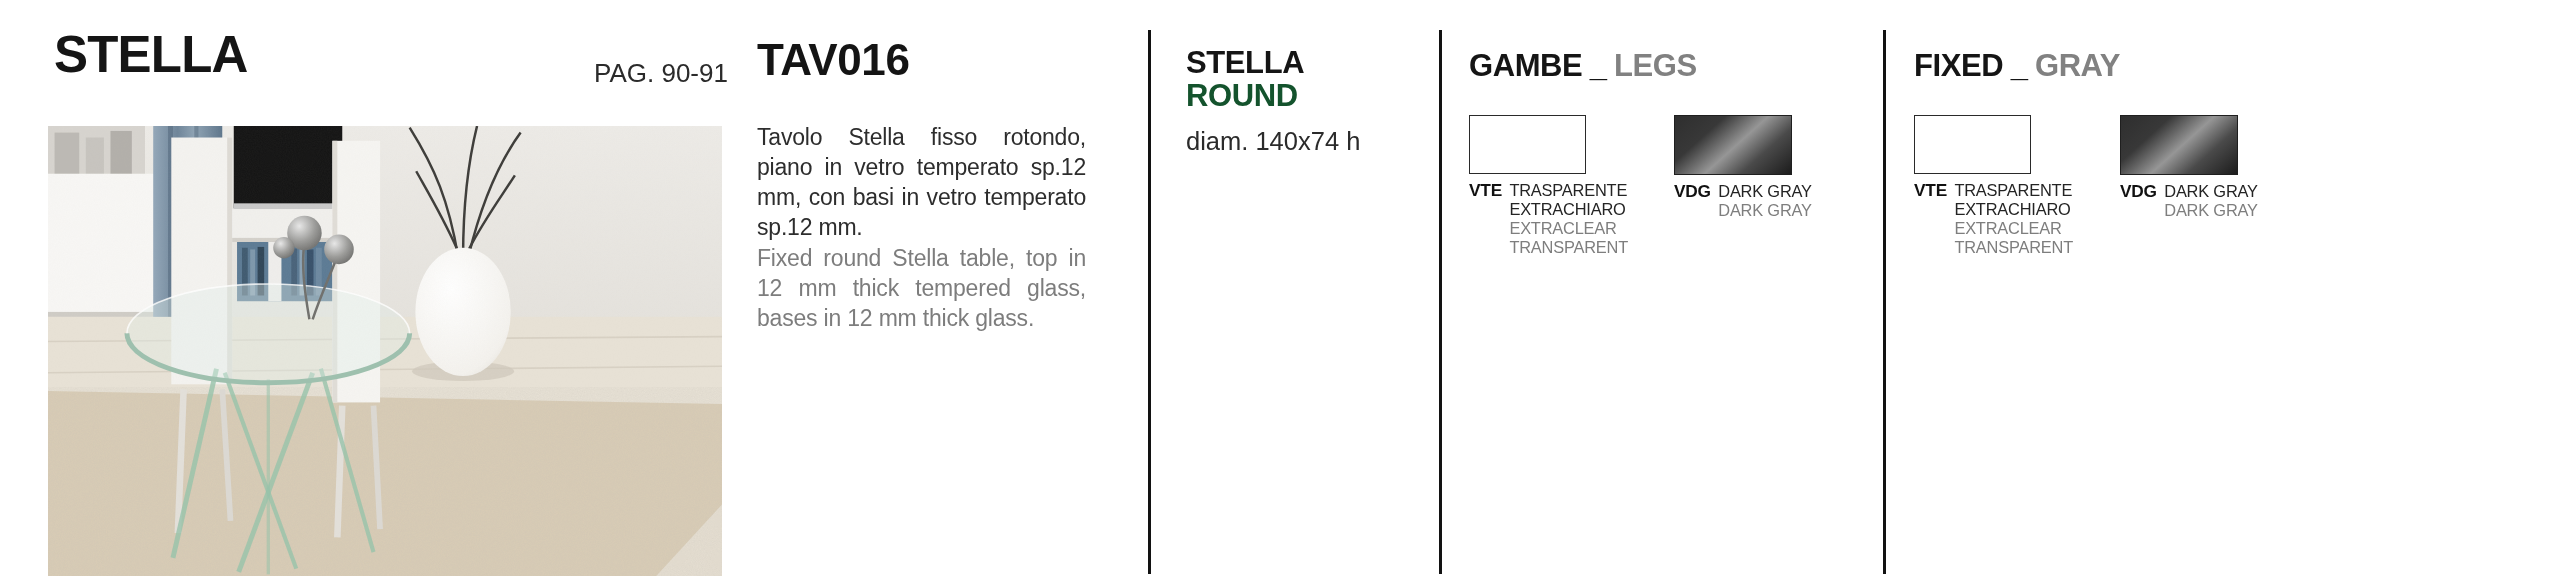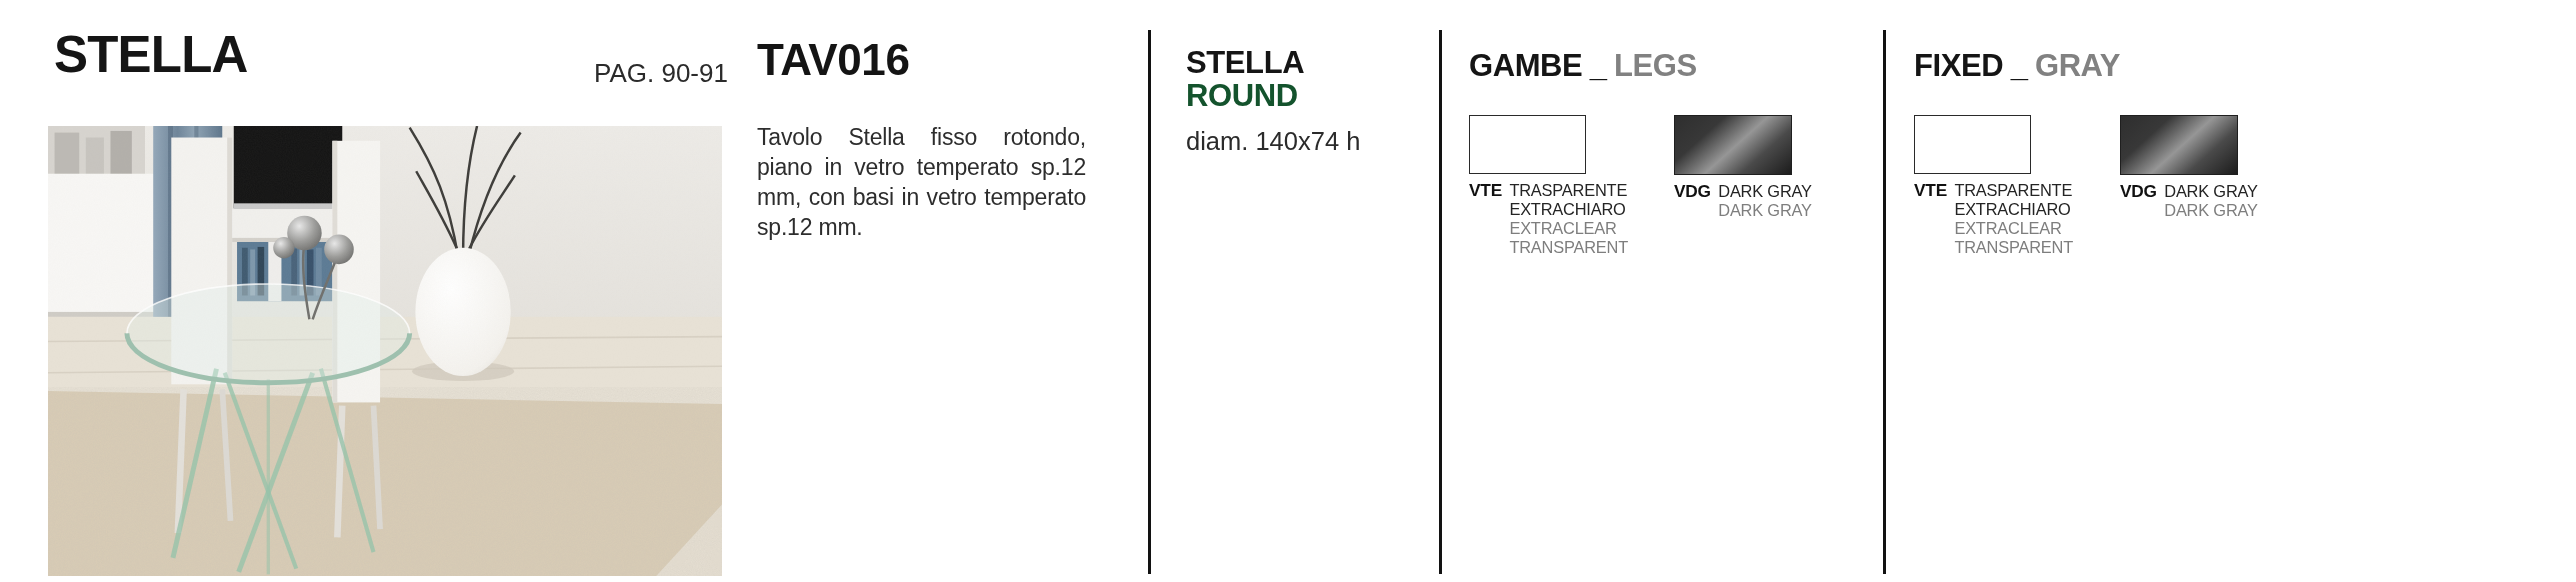--- a/index.html
+++ b/index.html
@@ -191,20 +191,21 @@
         <circle cx="354" cy="150" r="18" fill="url(#ball)"></circle>
         <circle cx="287" cy="148" r="13" fill="url(#ball)"></circle>
       </g>
 
       <rect x="0" y="0" width="820" height="547" filter="url(#grain)" opacity="0.12"></rect>
     </svg>
   </div>
 
   <div class="product-code">TAV016</div>
   <p class="desc desc-it">Tavolo Stella fisso rotondo, piano in vetro temperato sp.12 mm, con basi in vetro temperato sp.12 mm.</p>
+  <p class="desc desc-en">Fixed round Stella table, top in 12 mm thick tempered glass, bases in 12 mm thick glass.</p>
 
   <div class="vdiv vdiv-1"></div>
   <div class="vdiv vdiv-2"></div>
   <div class="vdiv vdiv-3"></div>
 
   <div class="shape-head">
     <span class="it">STELLA</span>
     <span class="en">ROUND</span>
   </div>
   <div class="shape-dim">diam. 140x74 h</div>

